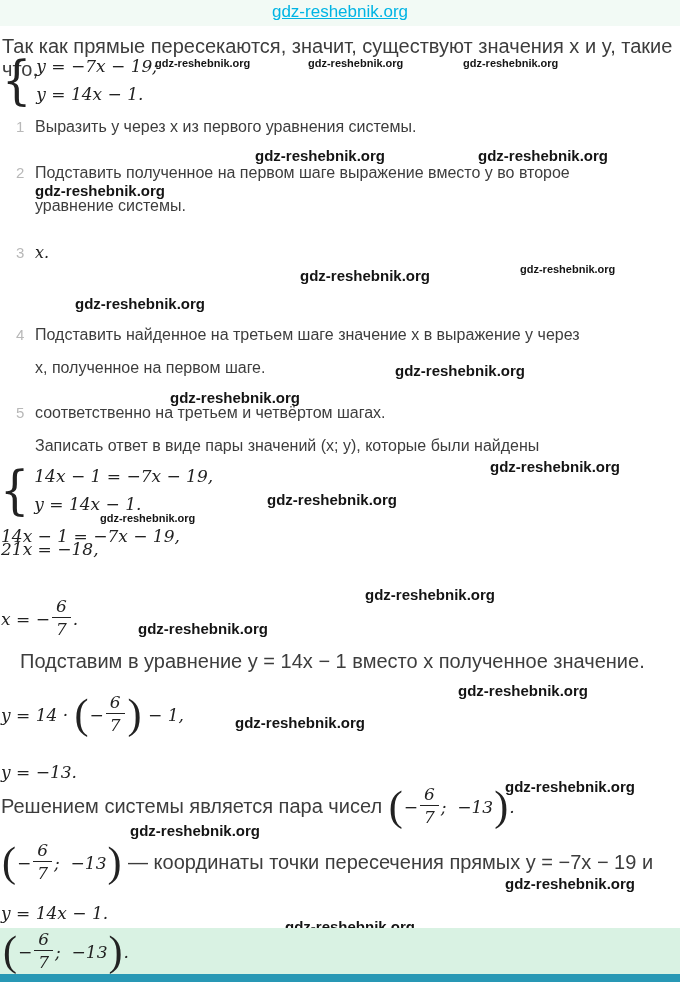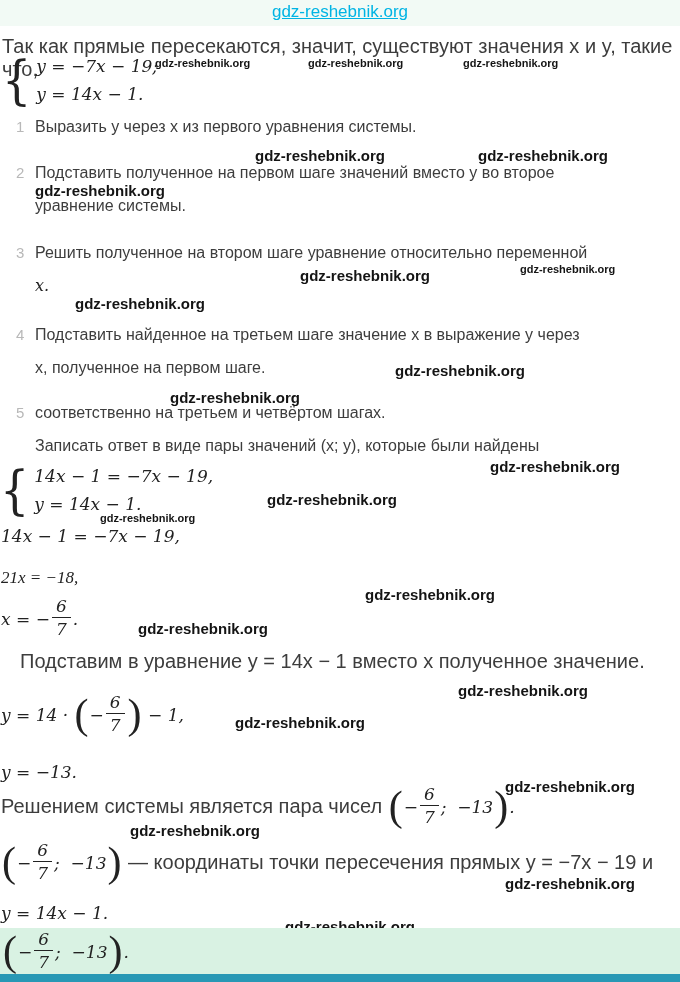--- a/index.html
+++ b/index.html
@@ -116,30 +116,29 @@
       <span class="stepline">Выразить y через x из первого уравнения системы.</span>
     </span>
   </div>
 
   <span class="wm" style="left:255px; top:147px;">gdz-reshebnik.org</span>
   <span class="wm" style="left:478px; top:147px;">gdz-reshebnik.org</span>
 
   <div class="step" style="top:163px;">
     <span class="stepnum">2</span>
     <span class="steplines">
-      <span class="stepline">Подставить полученное на первом шаге значений вместо y во второе</span>
+      <span class="stepline">Подставить полученное на первом шаге выражение вместо y во второе</span>
       <span class="stepline">уравнение системы.</span>
     </span>
   </div>
   <span class="wm" style="left:35px; top:182px;">gdz-reshebnik.org</span>
 
   <div class="step" style="top:243px;">
     <span class="stepnum">3</span>
     <span class="steplines">
-      <span class="stepline">Решить полученное на втором шаге уравнение относительно переменной</span>
       <span class="stepline math">x.</span>
     </span>
   </div>
   <span class="wm-sm" style="left:520px; top:263px;">gdz-reshebnik.org</span>
   <span class="wm" style="left:300px; top:267px;">gdz-reshebnik.org</span>
   <span class="wm" style="left:75px; top:295px;">gdz-reshebnik.org</span>
 
   <div class="step" style="top:325px;">
     <span class="stepnum">4</span>
     <span class="steplines">
@@ -164,21 +163,21 @@
     <span class="syslines">
       <span class="math">14x − 1 = −7x − 19,</span>
       <span class="math">y = 14x − 1.</span>
     </span>
   </div>
   <span class="wm" style="left:267px; top:491px;">gdz-reshebnik.org</span>
   <span class="wm-sm" style="left:100px; top:512px;">gdz-reshebnik.org</span>
 
   <div class="abs math" style="top:526px; left:1px;">14x − 1 = −7x − 19,</div>
 
-  <div class="abs math" style="top:568px; left:1px;font-family:Liberation Serif, serif;">21x = −18,</div>
+  <div class="abs math" style="top:539px; left:1px;">21x = −18,</div>
 
   <span class="wm" style="left:365px; top:586px;">gdz-reshebnik.org</span>
 
   <div class="abs eqrow math" style="top:596px; left:1px;">
     <span>x = −</span>
     <span class="frac"><span class="fnum">6</span><span class="fden">7</span></span>
     <span>.</span>
   </div>
   <span class="wm" style="left:138px; top:620px;">gdz-reshebnik.org</span>
 

